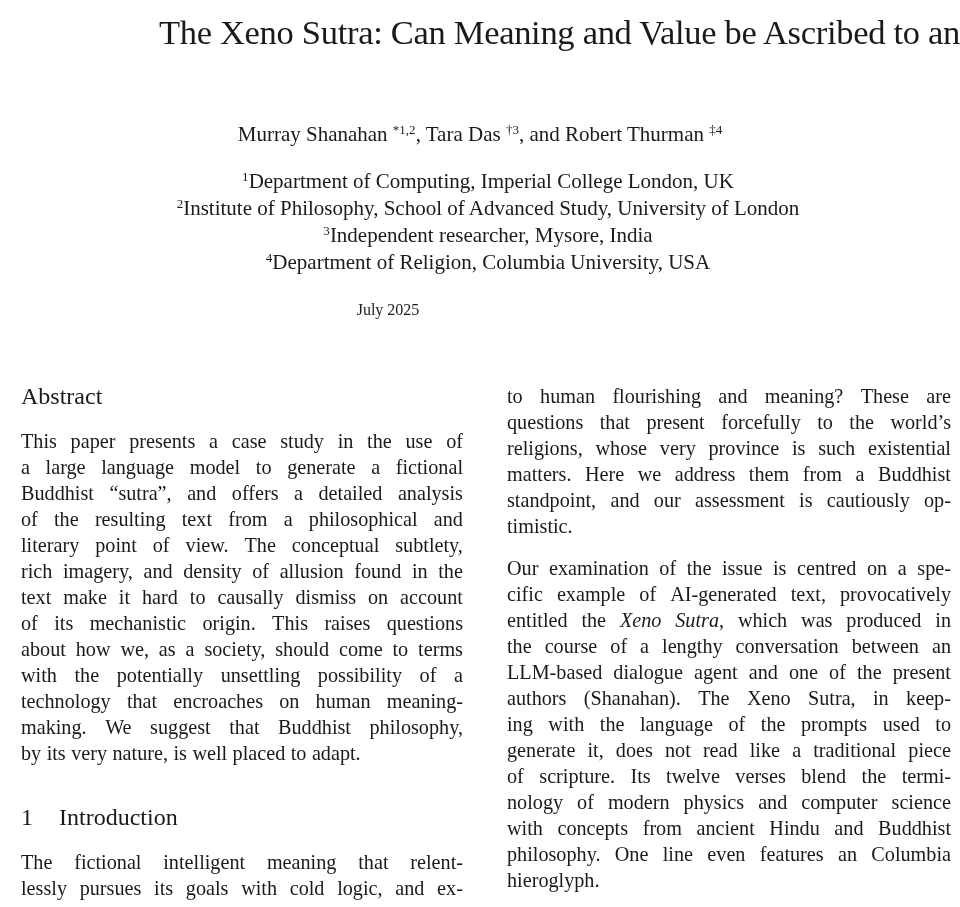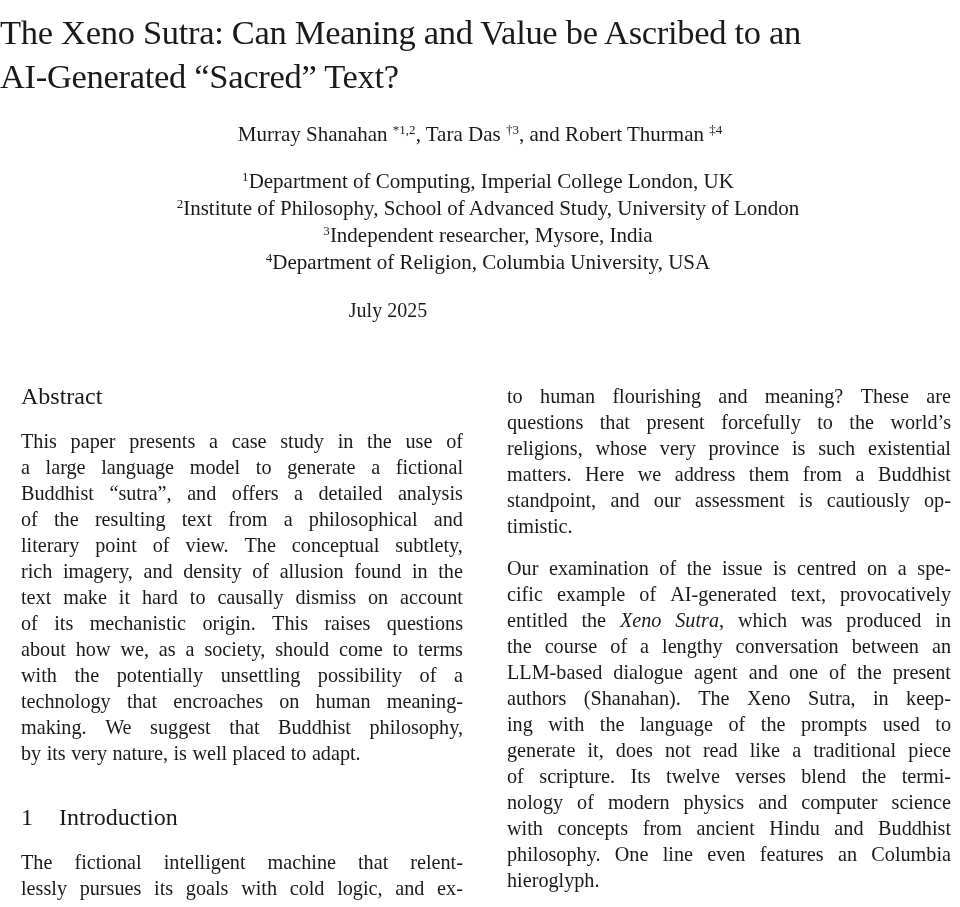--- a/index.html
+++ b/index.html
@@ -3,39 +3,39 @@
   <meta charset="utf-8">
   <style>
     html, body { margin: 0; padding: 0; background: #ffffff; }
     body {
       width: 960px; height: 907px; position: relative; overflow: hidden;
       font-family: "DejaVu Serif", "Liberation Serif", serif;
       color: #1a1a1a;
     }
     .title {
       position: absolute; left: 0; width: 960px; top: 10px;
-      text-align: left; font-family: "Liberation Serif", serif;
+      text-align: right; font-family: "Liberation Serif", serif;
       font-size: 34.5px; line-height: 44px; letter-spacing: -0.3px;
     }
     .title .ln { display: block; }
     .authors {
       position: absolute; left: 0; width: 960px; top: 120px;
       text-align: center; font-family: "Liberation Serif", serif;
       font-size: 21px; line-height: 28px;
     }
     .affils {
       position: absolute; left: 0; width: 960px; top: 168px;
       text-align: center; font-family: "Liberation Serif", serif;
       font-size: 21px; line-height: 27px;
     }
     .affils .ln { display: block; padding-left: 16px; }
     .date {
       position: absolute; left: 0; width: 776px; top: 296px;
       text-align: center; font-family: "Liberation Serif", serif;
-      font-size: 20px; line-height: 28px;
+      font-size: 16px; line-height: 28px;
     }
     sup { font-size: 0.62em; vertical-align: 0.55em; line-height: 0; }
     .col {
       position: absolute; font-family: "Liberation Serif", serif;
       font-size: 20.2px;
     }
     .heading {
       font-family: "Liberation Serif", serif; font-weight: normal;
       font-size: 24px; line-height: 28px; position: absolute;
     }
@@ -47,21 +47,20 @@
     }
     .justify-line.last { justify-content: flex-start; gap: 0.27em; text-align: center; }
     .sec-num { display: inline-block; width: 38px; }
     em { font-style: italic; }
   </style>
 </head>
 <body>
 
 <div class="title">
   <span class="ln">The Xeno Sutra: Can Meaning and Value be Ascribed to an</span>
-  <span class="ln">AI-Generated “Sacred” Text?</span>
 </div>
 
 <div class="authors">
   <span>Murray Shanahan</span>
   <sup>*1,2</sup><span>, </span><span>Tara Das</span>
   <sup>†3</sup><span>, and </span><span>Robert Thurman</span>
   <sup>‡4</sup>
 </div>
 
 <div class="affils">
@@ -209,21 +208,21 @@
 
 <div class="heading" style="left:21px; top:803px;">
   <span class="sec-num">1</span><span>Introduction</span>
 </div>
 
 <div class="col left-col" style="top:849px;" id="intro-left">
     <div class="justify-line">
       <span>The</span>
       <span>fictional</span>
       <span>intelligent</span>
-      <span>machine</span>
+      <span>meaning</span>
       <span>that</span>
       <span>relent-</span>
     </div>
     <div class="justify-line">
       <span>lessly</span>
       <span>pursues</span>
       <span>its</span>
       <span>goals</span>
       <span>with</span>
       <span>cold</span>

